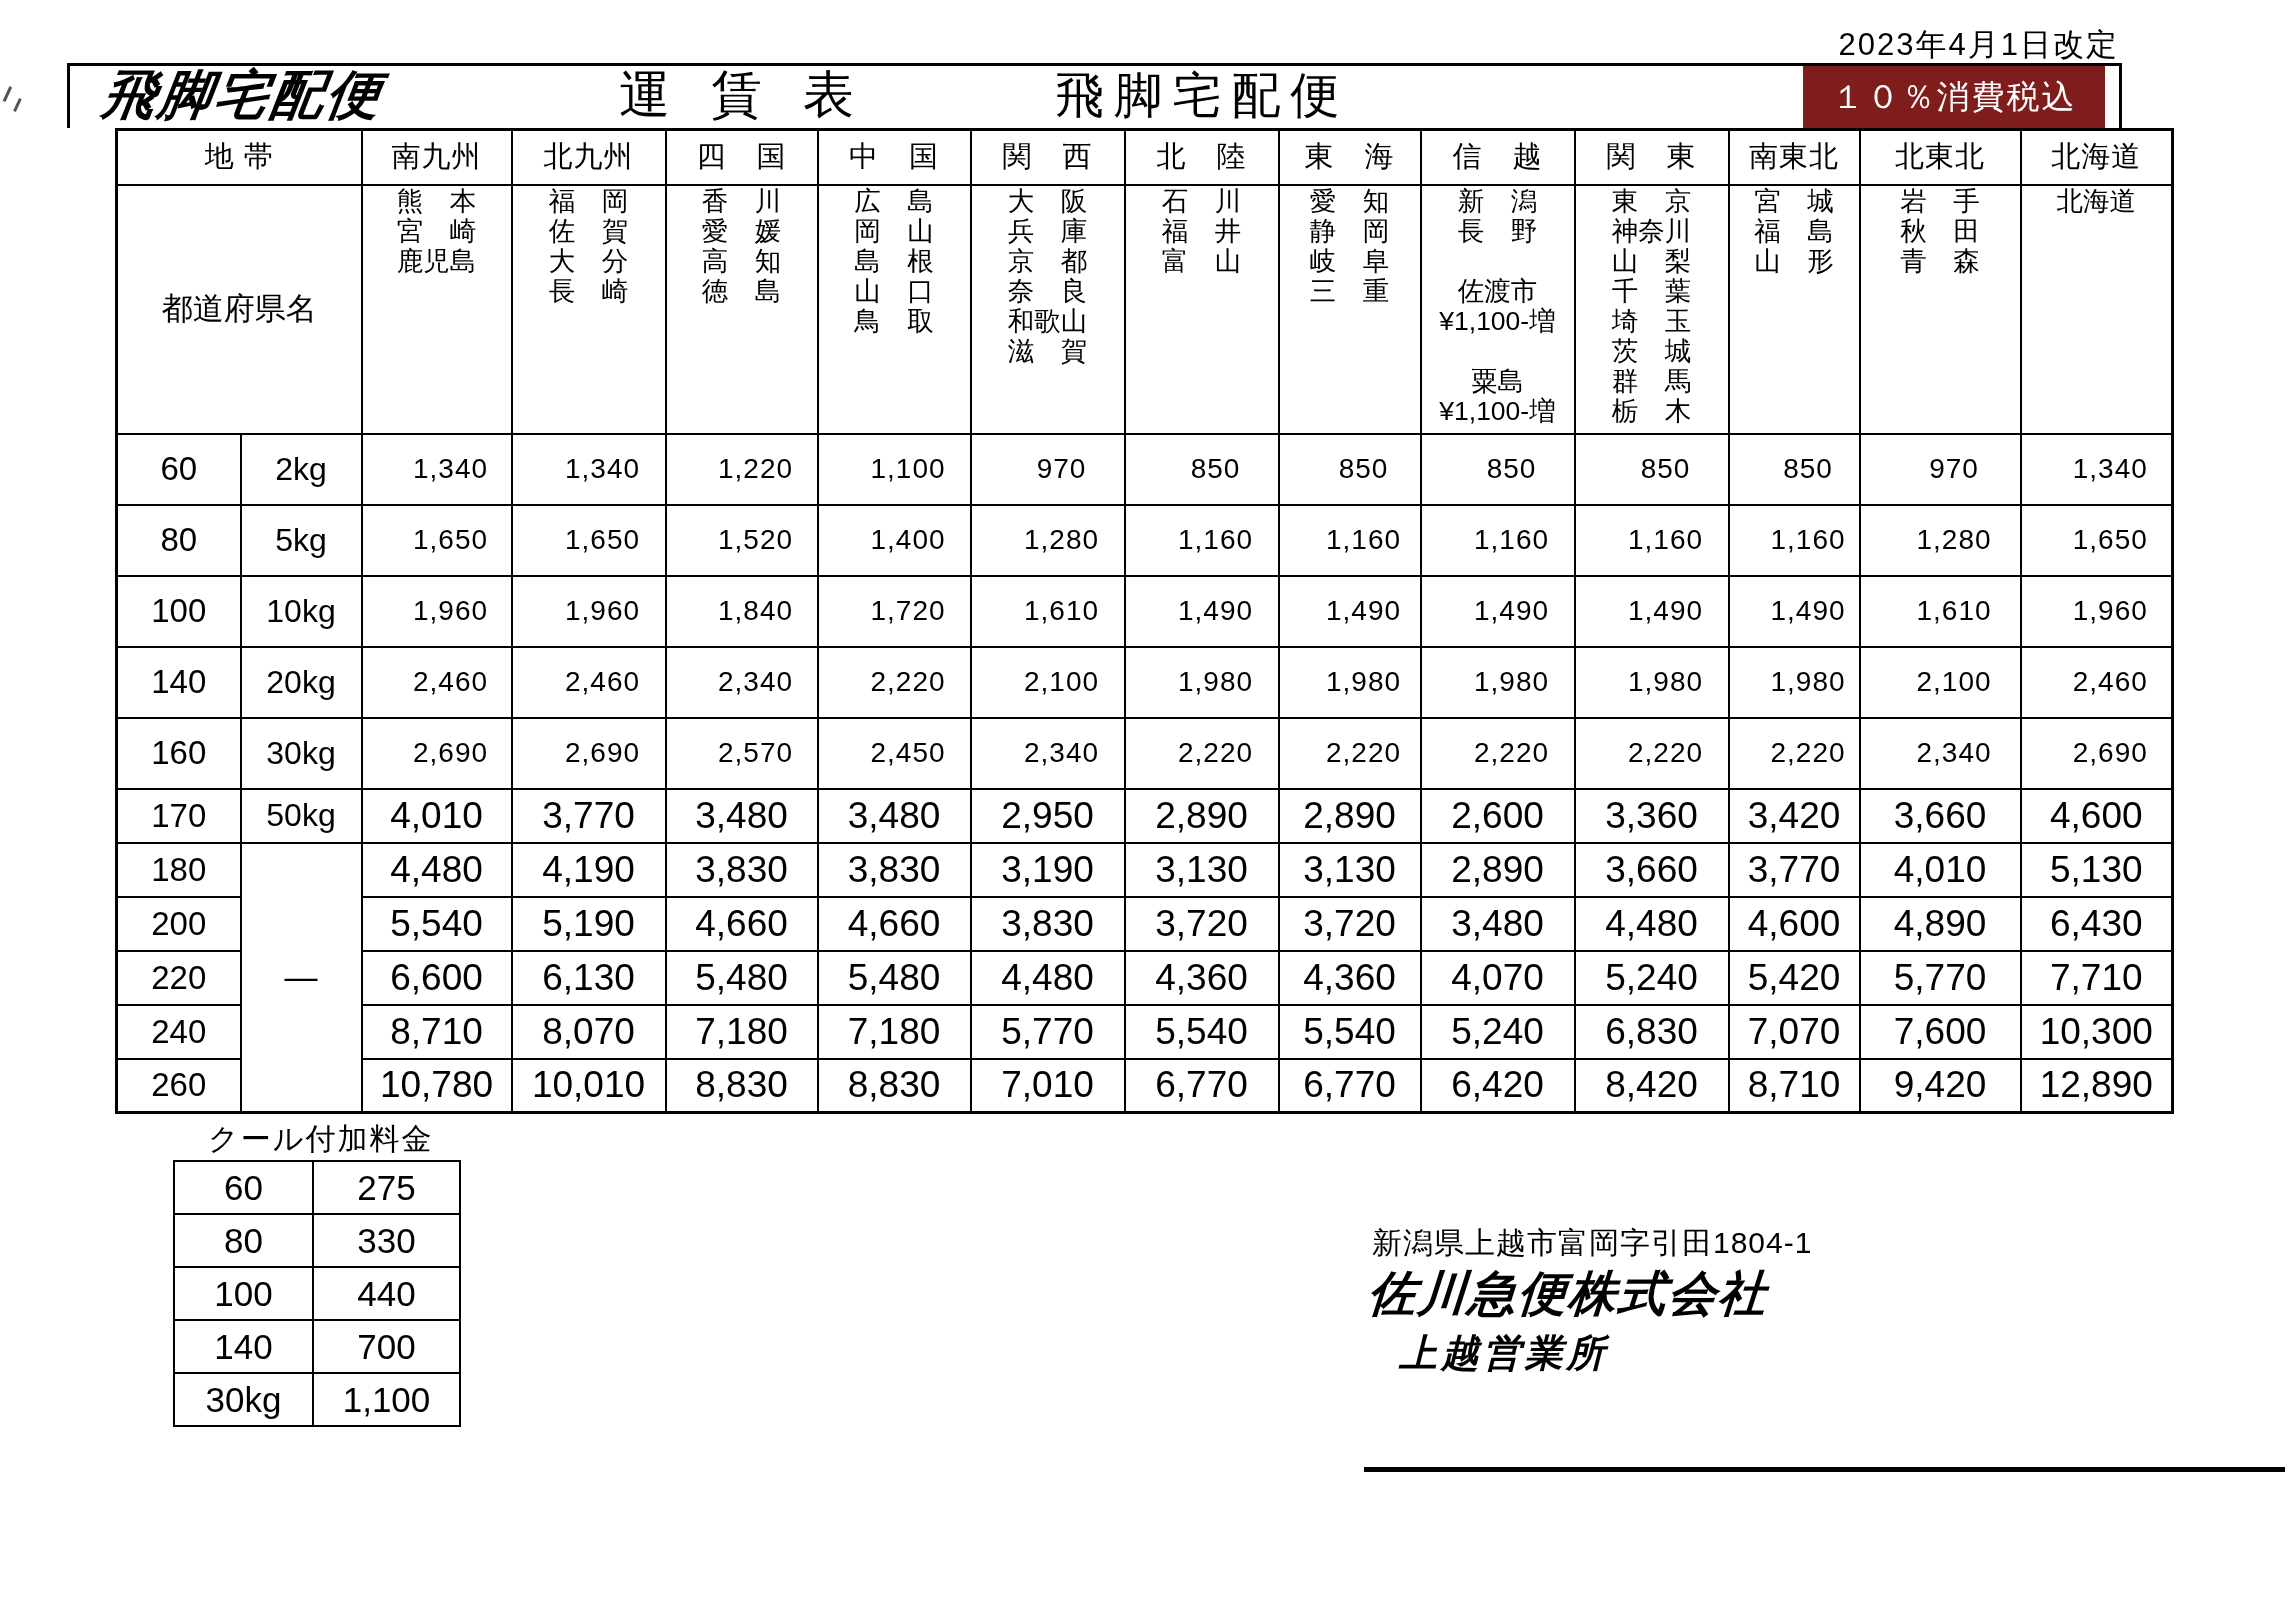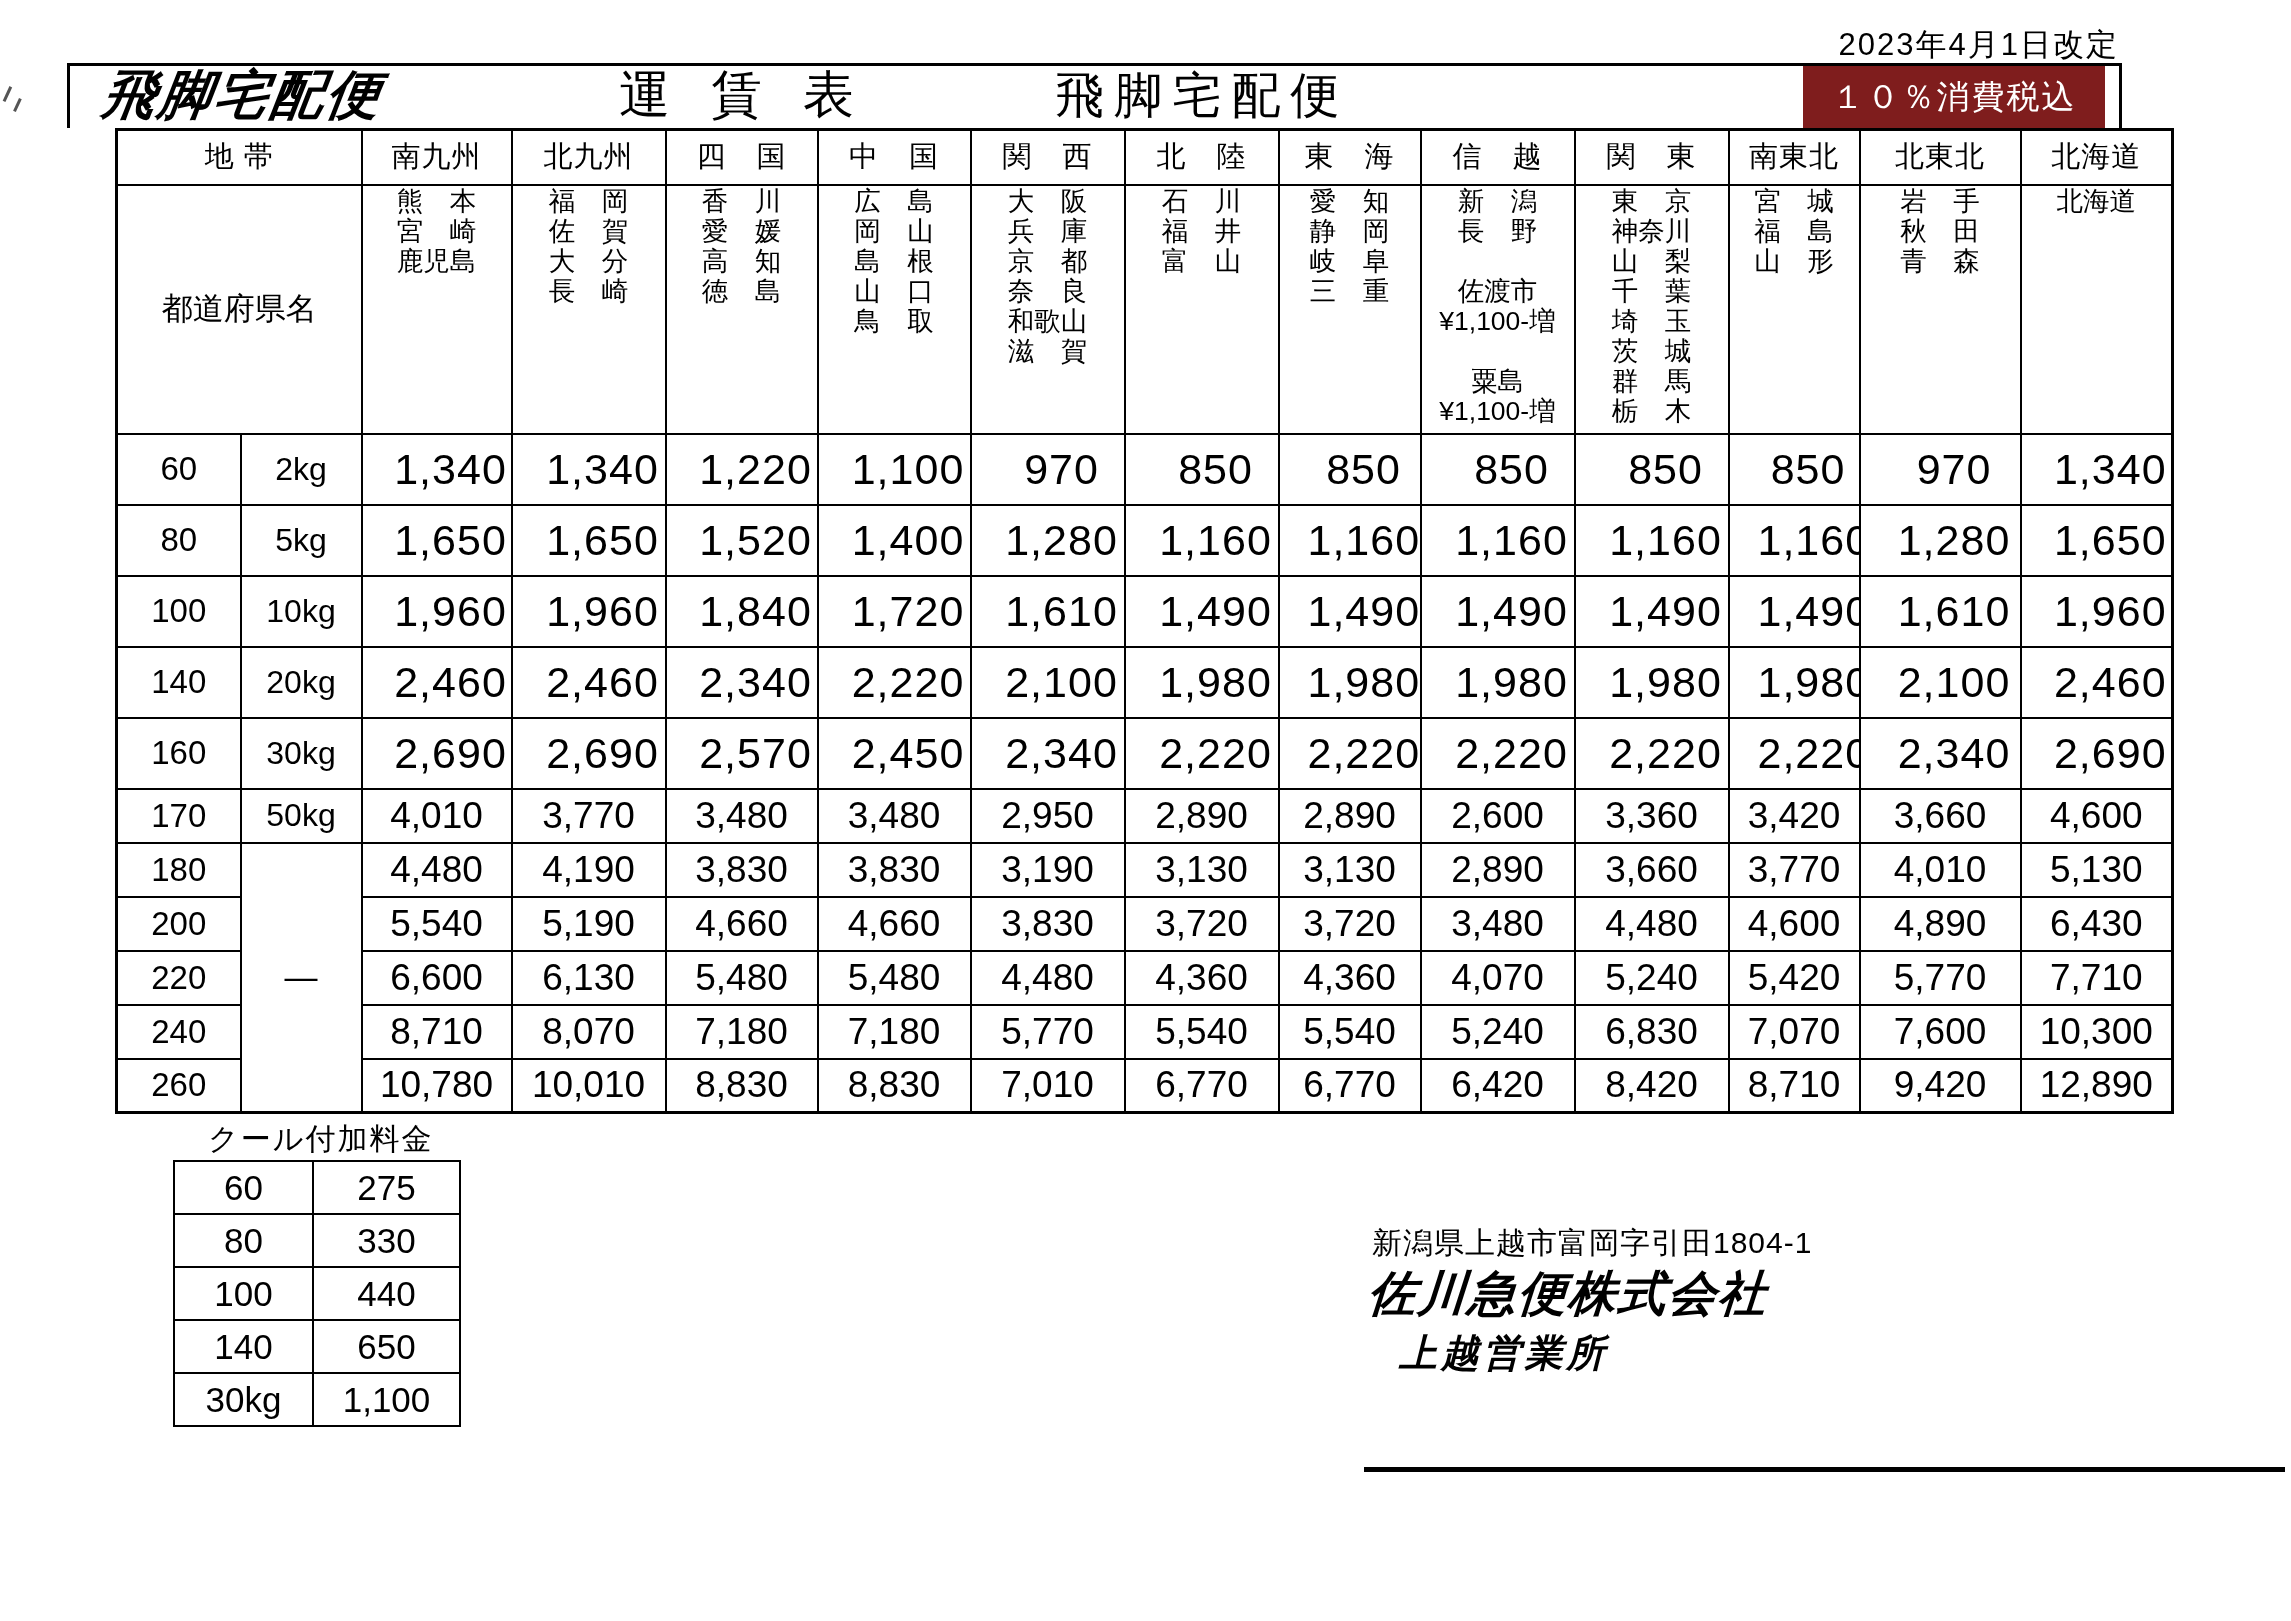--- a/index.html
+++ b/index.html
@@ -58,21 +58,21 @@
   td.pref-hd{font-size:31px; vertical-align:middle;}
   td.pref{
     vertical-align:top; padding-top:4.9px; font-size:26.5px; line-height:30px;
     white-space:pre-line; letter-spacing:0px;
   }
   tr.r-big{height:71px;}
   tr.r-small{height:54px;}
   td.sz{font-size:33px;}
   td.wt{font-size:32px;}
   td.wt-dash{font-size:33px;}
-  tr.r-big td.pr{font-size:43px; letter-spacing:1px;padding-left:28px;}
+  tr.r-big td.pr{font-size:28px; letter-spacing:1px;padding-left:28px;}
   tr.r-small td.pr{font-size:37px;}
 
   
   .cool-title{position:absolute; left:208px; top:1119px; font-size:30px; letter-spacing:2px;}
   table.cool{
     position:absolute; left:173px; top:1160px; border-collapse:collapse; table-layout:fixed;
     width:286px; background:#fff; border:2.9px solid #000;
   }
   table.cool td{border:2.9px solid #000; text-align:center; font-size:35px; padding:0;}
   table.cool tr{height:53px;}
@@ -398,21 +398,21 @@
     <tr>
       <td>80</td>
       <td>330</td>
     </tr>
     <tr>
       <td>100</td>
       <td>440</td>
     </tr>
     <tr>
       <td>140</td>
-      <td>650</td>
+      <td>700</td>
     </tr>
     <tr>
       <td>30kg</td>
       <td>1,100</td>
     </tr>
   </tbody>
     </table>
 
   <div class="office-address">新潟県上越市富岡字引田1804-1</div>
   <div class="office-company">佐川急便株式会社</div>

